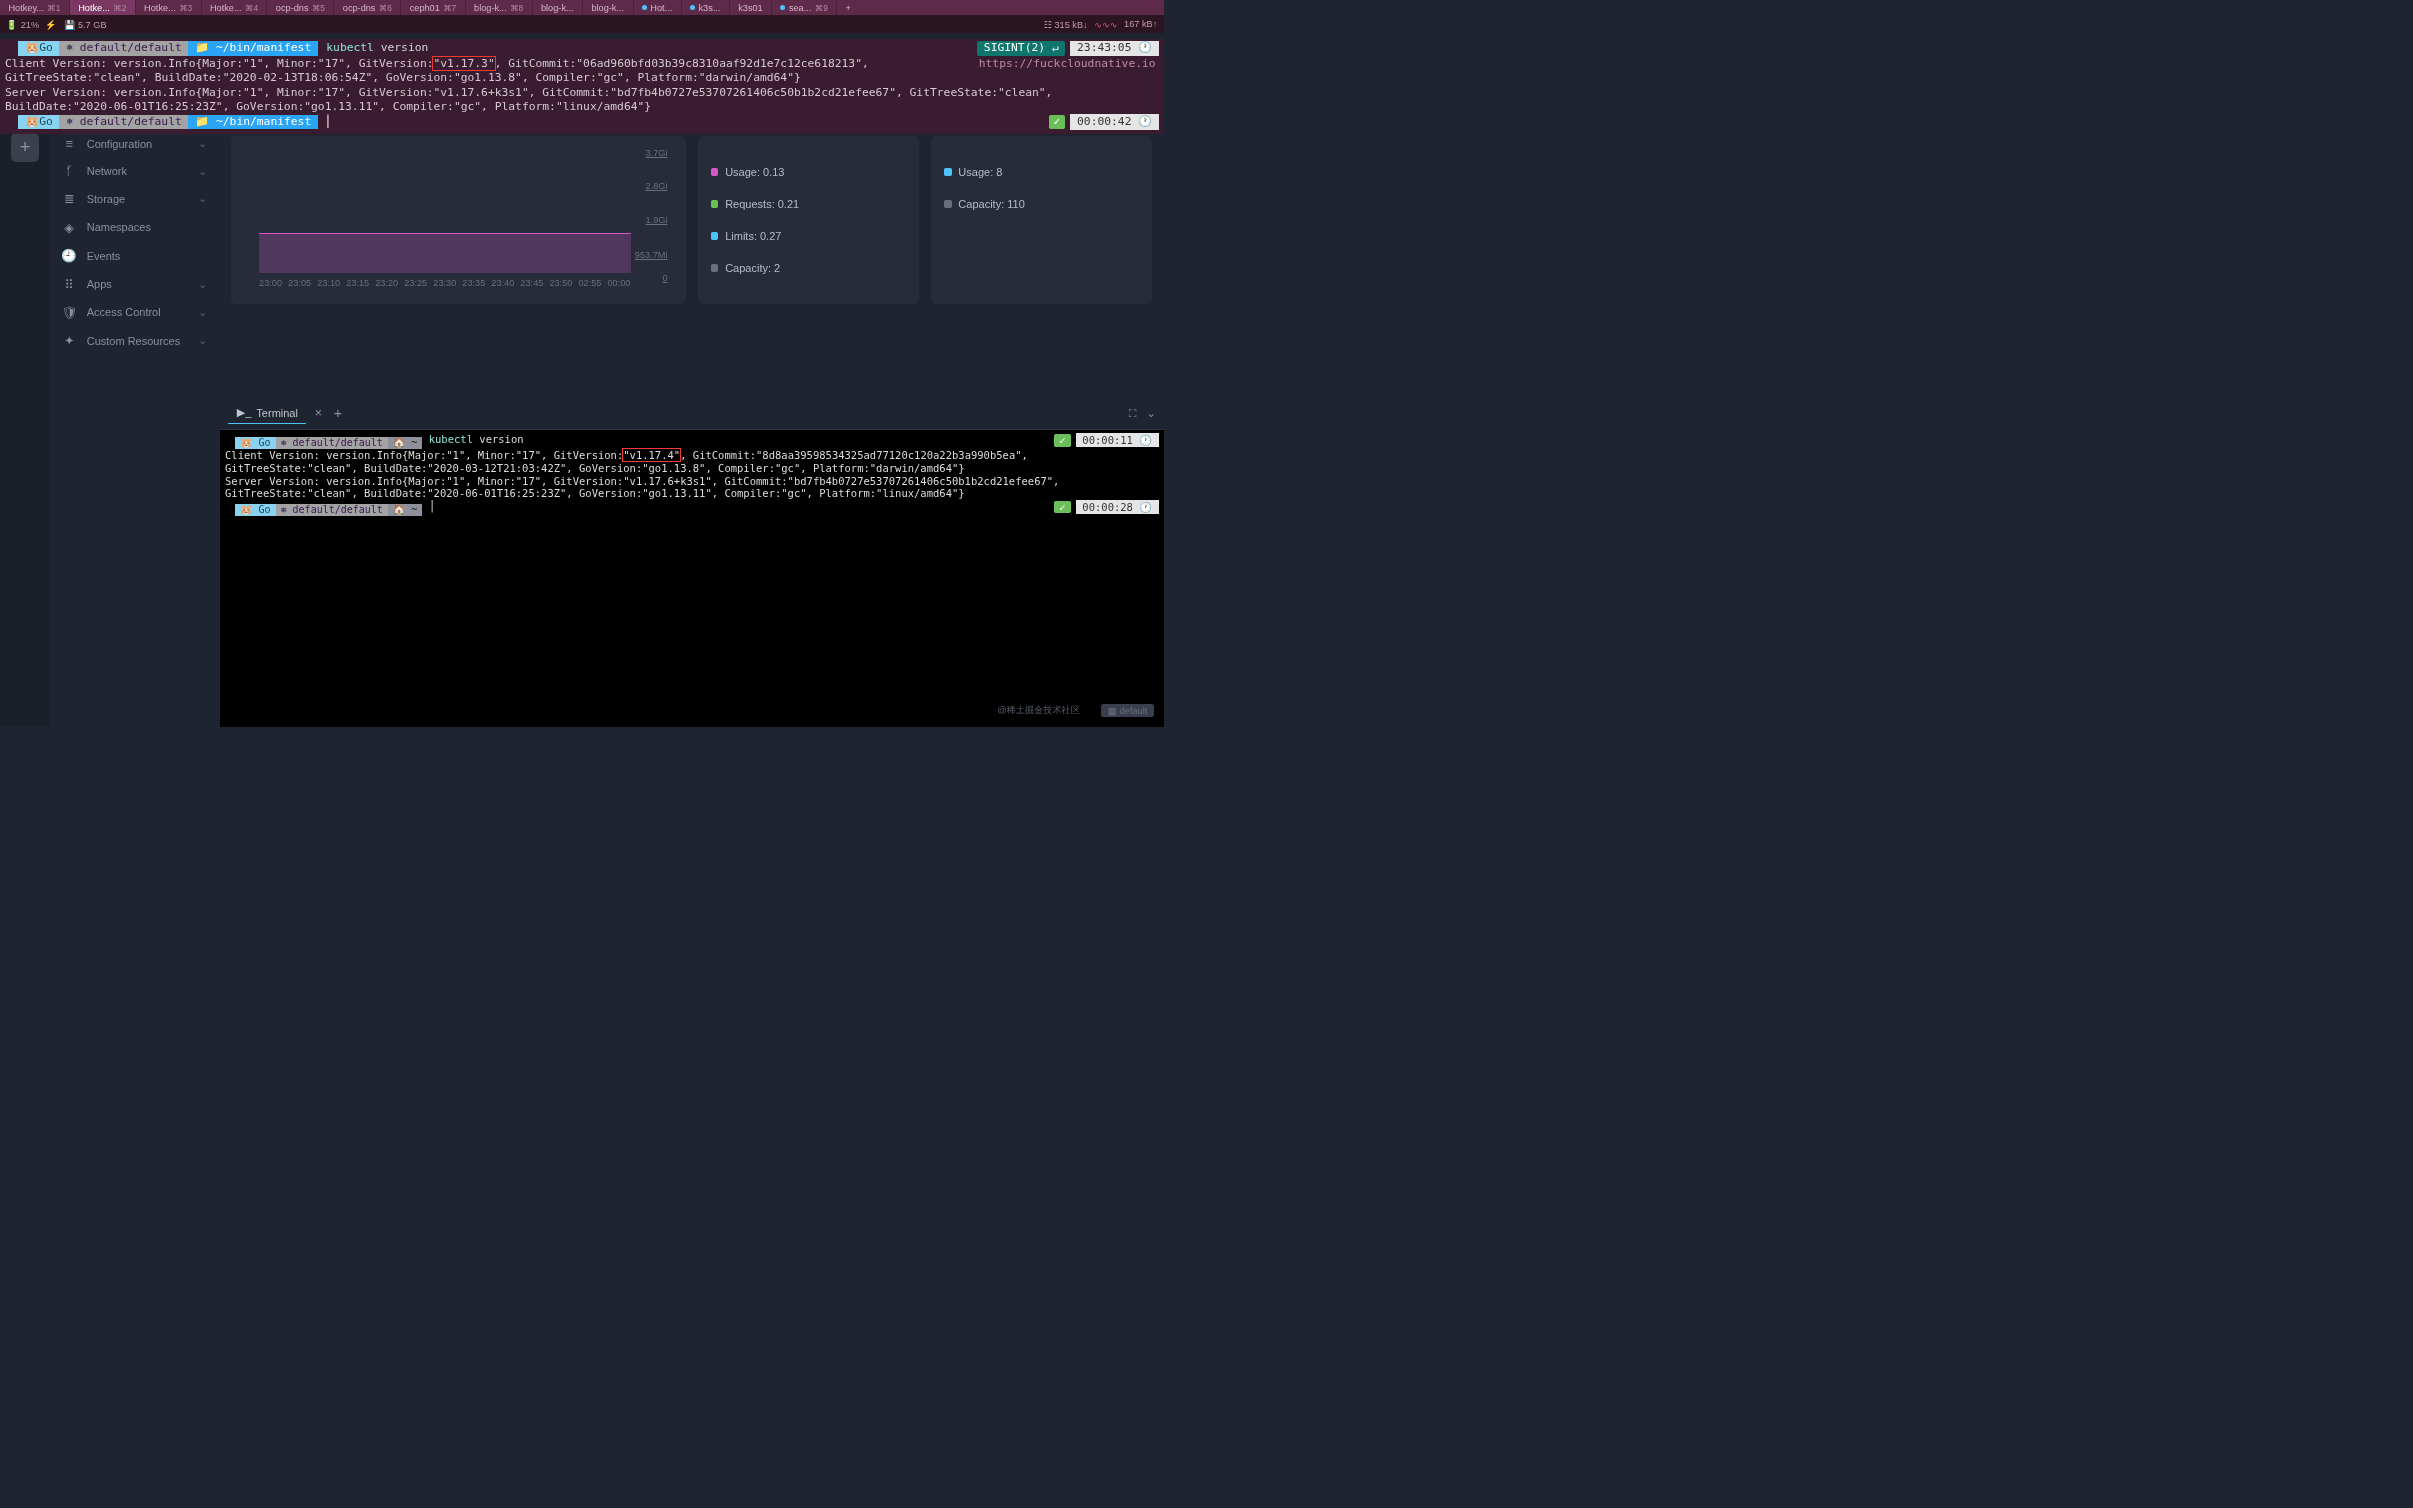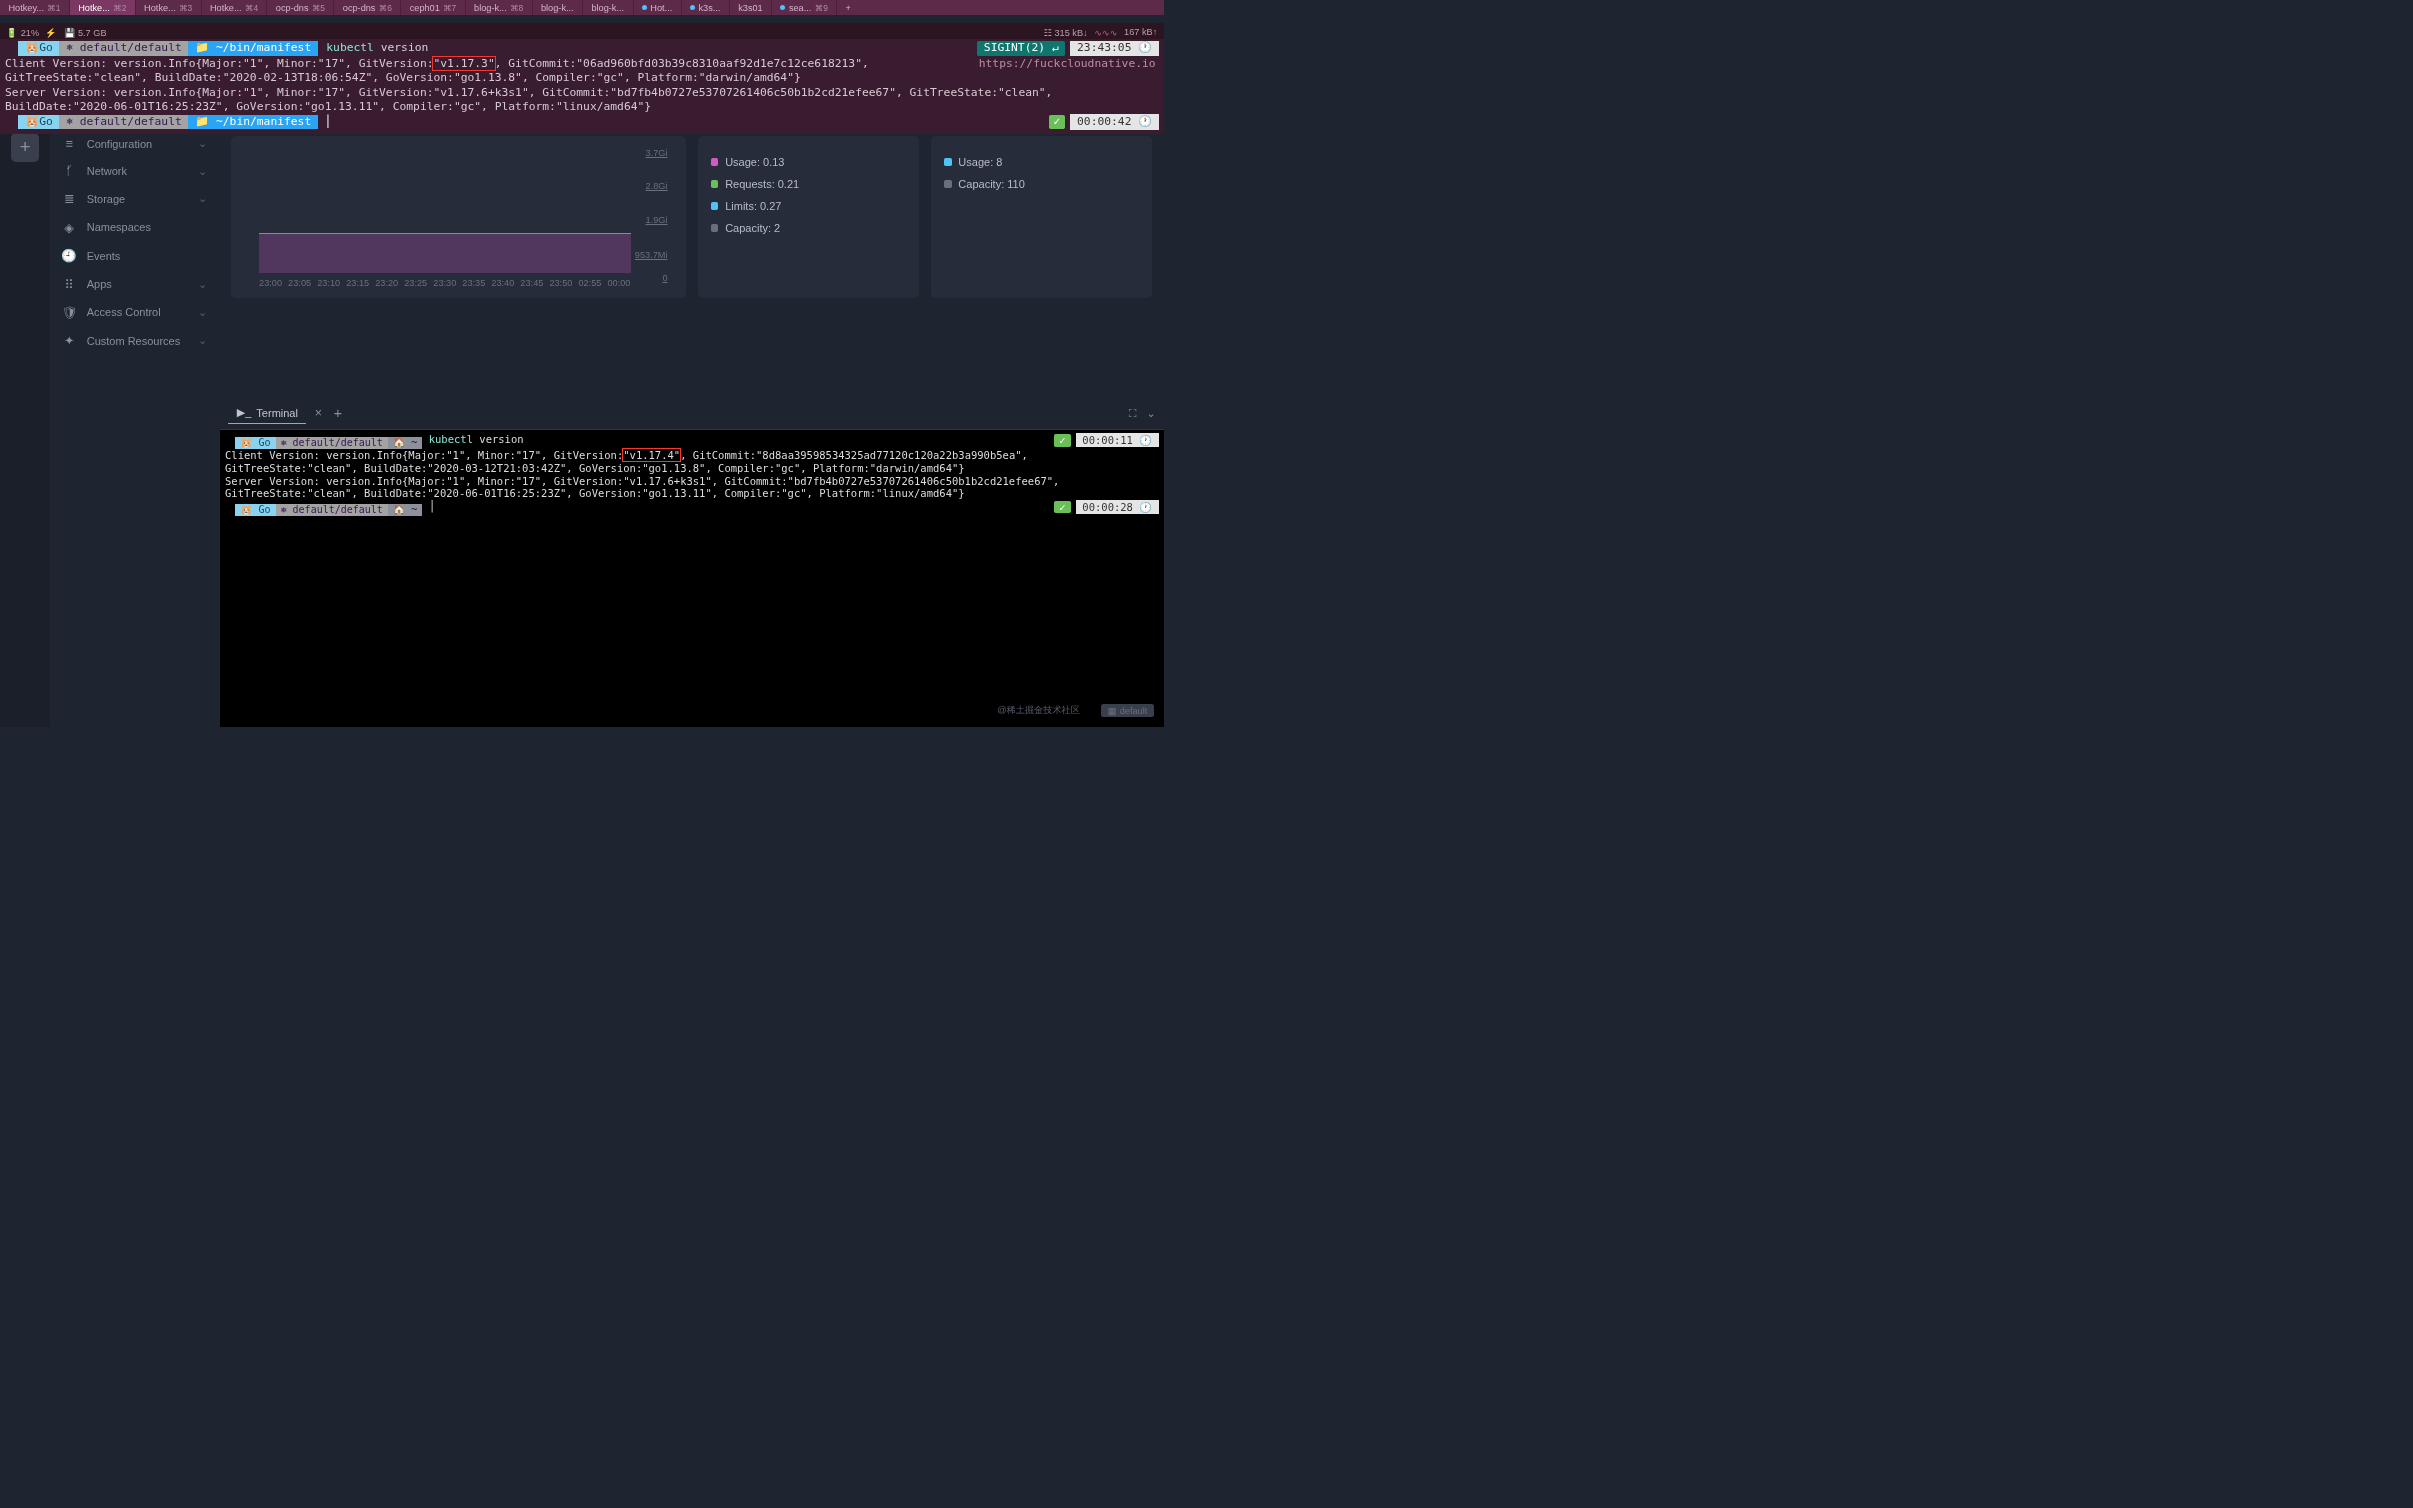--- a/index.html
+++ b/index.html
@@ -40,21 +40,20 @@
 
 .status-bar {
   height: 18.4px;
   background: #2a1520;
   display: flex;
   align-items: center;
   justify-content: space-between;
   font-size: 9.2px;
   padding: 0 6.7px;
   color: #c49aae;
-  margin-top: 8px;
 }
 .status-left, .status-right { display: flex; align-items: center; gap: 6.7px; }
 .zig { display: flex; align-items: center; }
 
 
 .term-overlay {
   position: absolute;
   left: 0; right: 0;
   top: 39px;
   background: rgba(60, 28, 48, 0.92);
@@ -111,21 +110,21 @@
 .card-chart { flex: 2.2; position: relative; }
 .chart-area { height: 142px; position: relative; }
 .chart-ytick { position: absolute; right: 5px; color: #6a6f7d; font-size: 9.2px; text-decoration: underline; }
 .chart-xaxis { position: absolute; bottom: 0; left: 15px; right: 42px; display: flex; justify-content: space-between; color: #6a6f7d; font-size: 9.2px; }
 .chart-fill {
   position: absolute; left: 15px; right: 42px;
   bottom: 15px; height: 40px;
   background: rgba(212, 89, 198, 0.25);
   border-top: 1.7px solid #d459c6;
 }
-.metric-row { display: flex; align-items: center; gap: 6.7px; margin: 10px 0; color: #b8bdc9; font-size: 11px; }
+.metric-row { display: flex; align-items: center; gap: 6.7px; margin: 20px 0; color: #b8bdc9; font-size: 11px; }
 .sq { width: 7.5px; height: 7.5px; border-radius: 1.7px; }
 .sq-pink { background: #d459c6; }
 .sq-green { background: #6bbf59; }
 .sq-blue { background: #4fc3f7; }
 .sq-grey { background: #6a6f7d; }
 
 
 .term-panel {
   position: absolute;
   left: 220px; right: 0; bottom: 0;

